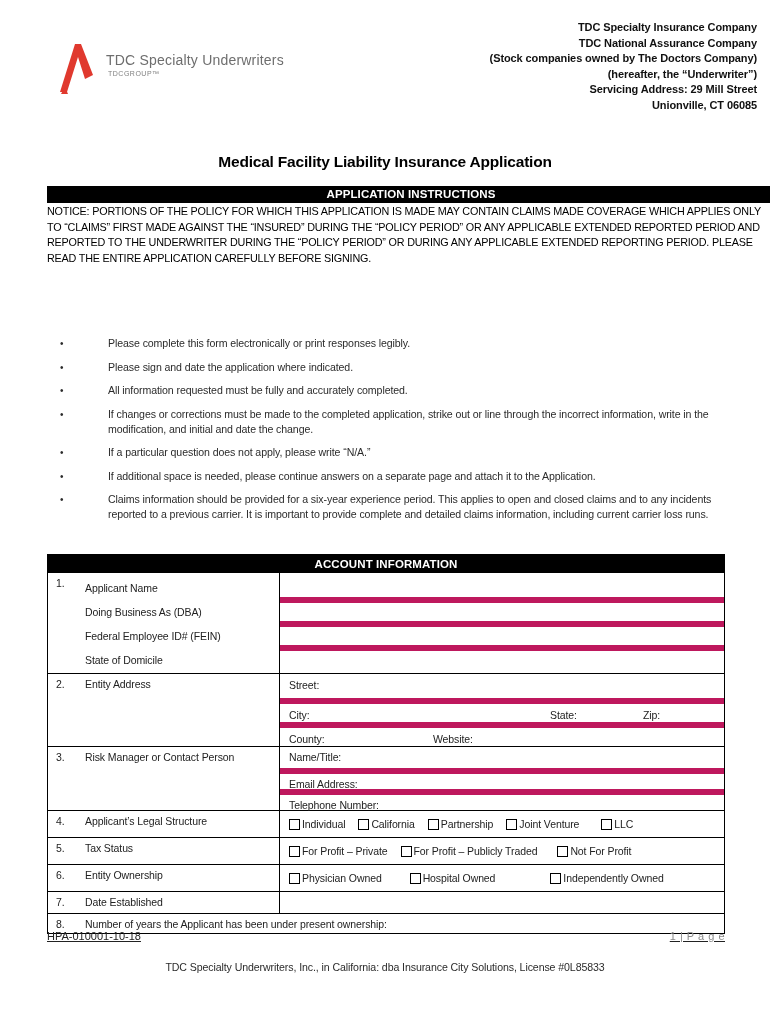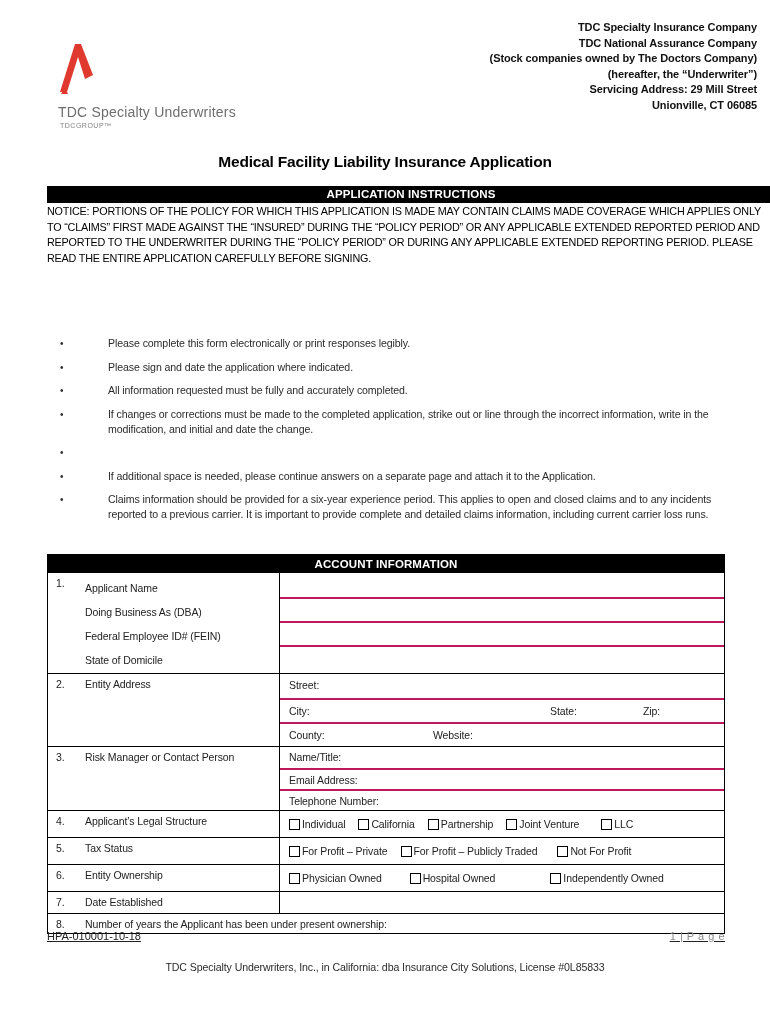--- a/index.html
+++ b/index.html
@@ -6,21 +6,21 @@
   html,body { background:#ffffff; }
   .page {
     position:relative;
     width:770px; height:1024px;
     background:#ffffff;
     font-family:"Liberation Sans", sans-serif;
     color:#222;
     overflow:hidden;
   }
   
-  .logo-wrap { position:absolute; left:58px; top:42px; display:flex; align-items:flex-start;flex-direction:column; }
+  .logo-wrap { position:absolute; left:58px; top:42px; display:flex; align-items:flex-start; }
   .logo-mark { width:40px; height:52px; margin-right:8px; }
   .logo-text-block { padding-top:10px; }
   .logo-brand { font-size:14px; color:#6e6e6e; letter-spacing:0.2px; }
   .logo-sub { font-size:7px; color:#818181; margin-top:2px; margin-left:2px; letter-spacing:0.5px; }
   .company-block {
     position:absolute; top:20px; right:13px;
     text-align:right; font-weight:bold; font-size:11px;
     line-height:15.5px; color:#111; letter-spacing:-0.1px;
   }
   
@@ -50,21 +50,21 @@
   .bullet-dot { width:24px; flex:0 0 24px; font-size:10px; color:#2b2b2b; line-height:15px; }
   .bullet-text { font-size:10.6px; line-height:15px; letter-spacing:-0.1px; color:#2b2b2b;padding-left:24px; }
   
   .acct-table { position:absolute; top:554px; border:1.5px solid #000; width:678px; }
   .acct-bar { height:18px; line-height:18px; font-size:11.5px; }
   .trow { display:flex; border-top:1px solid #000; }
   .trow.no-top { border-top:none; }
   .c-num { flex:0 0 37px; padding:4px 0 0 8px; font-size:10.5px; color:#222; }
   .c-label { flex:0 0 194px; padding:4px 4px 0 0; font-size:10.5px; color:#222; letter-spacing:-0.1px; }
   .c-right { flex:1; border-left:1px solid #000; }
-  .sub { position:relative; border-top:2px solid #be185d; }
+  .sub { position:relative; border-top:6px solid #be185d; }
   .sub.first { border-top:none; }
   .sub-24 { height:24px; line-height:23px; }
   .sub-21 { height:21px; line-height:20px; }
   .sub-label { position:absolute; font-size:10.5px; color:#222; letter-spacing:-0.1px; }
   .stack-label { height:24px; line-height:23px; font-size:10.5px; color:#222; letter-spacing:-0.1px; }
   .chk-row { display:flex; align-items:center; padding-left:9px; }
   .h-26 { height:26px; }
   .h-21 { height:21px; }
   .chk-box {
     display:inline-block; width:11px; height:11px;
@@ -131,20 +131,21 @@
     <div class="bullet-item">
       <span class="bullet-dot">•</span>
       <span class="bullet-text">All information requested must be fully and accurately completed.</span>
     </div>
     <div class="bullet-item">
       <span class="bullet-dot">•</span>
       <span class="bullet-text">If changes or corrections must be made to the completed application, strike out or line through the incorrect information, write in the modification, and initial and date the change.</span>
     </div>
     <div class="bullet-item">
       <span class="bullet-dot">•</span>
+      <span class="bullet-text">If a particular question does not apply, please write “N/A.”</span>
     </div>
     <div class="bullet-item">
       <span class="bullet-dot">•</span>
       <span class="bullet-text">If additional space is needed, please continue answers on a separate page and attach it to the Application.</span>
     </div>
     <div class="bullet-item">
       <span class="bullet-dot">•</span>
       <span class="bullet-text">Claims information should be provided for a six-year experience period. This applies to open and closed claims and to any incidents reported to a previous carrier. It is important to provide complete and detailed claims information, including current carrier loss runs.</span>
     </div>
   </div>

